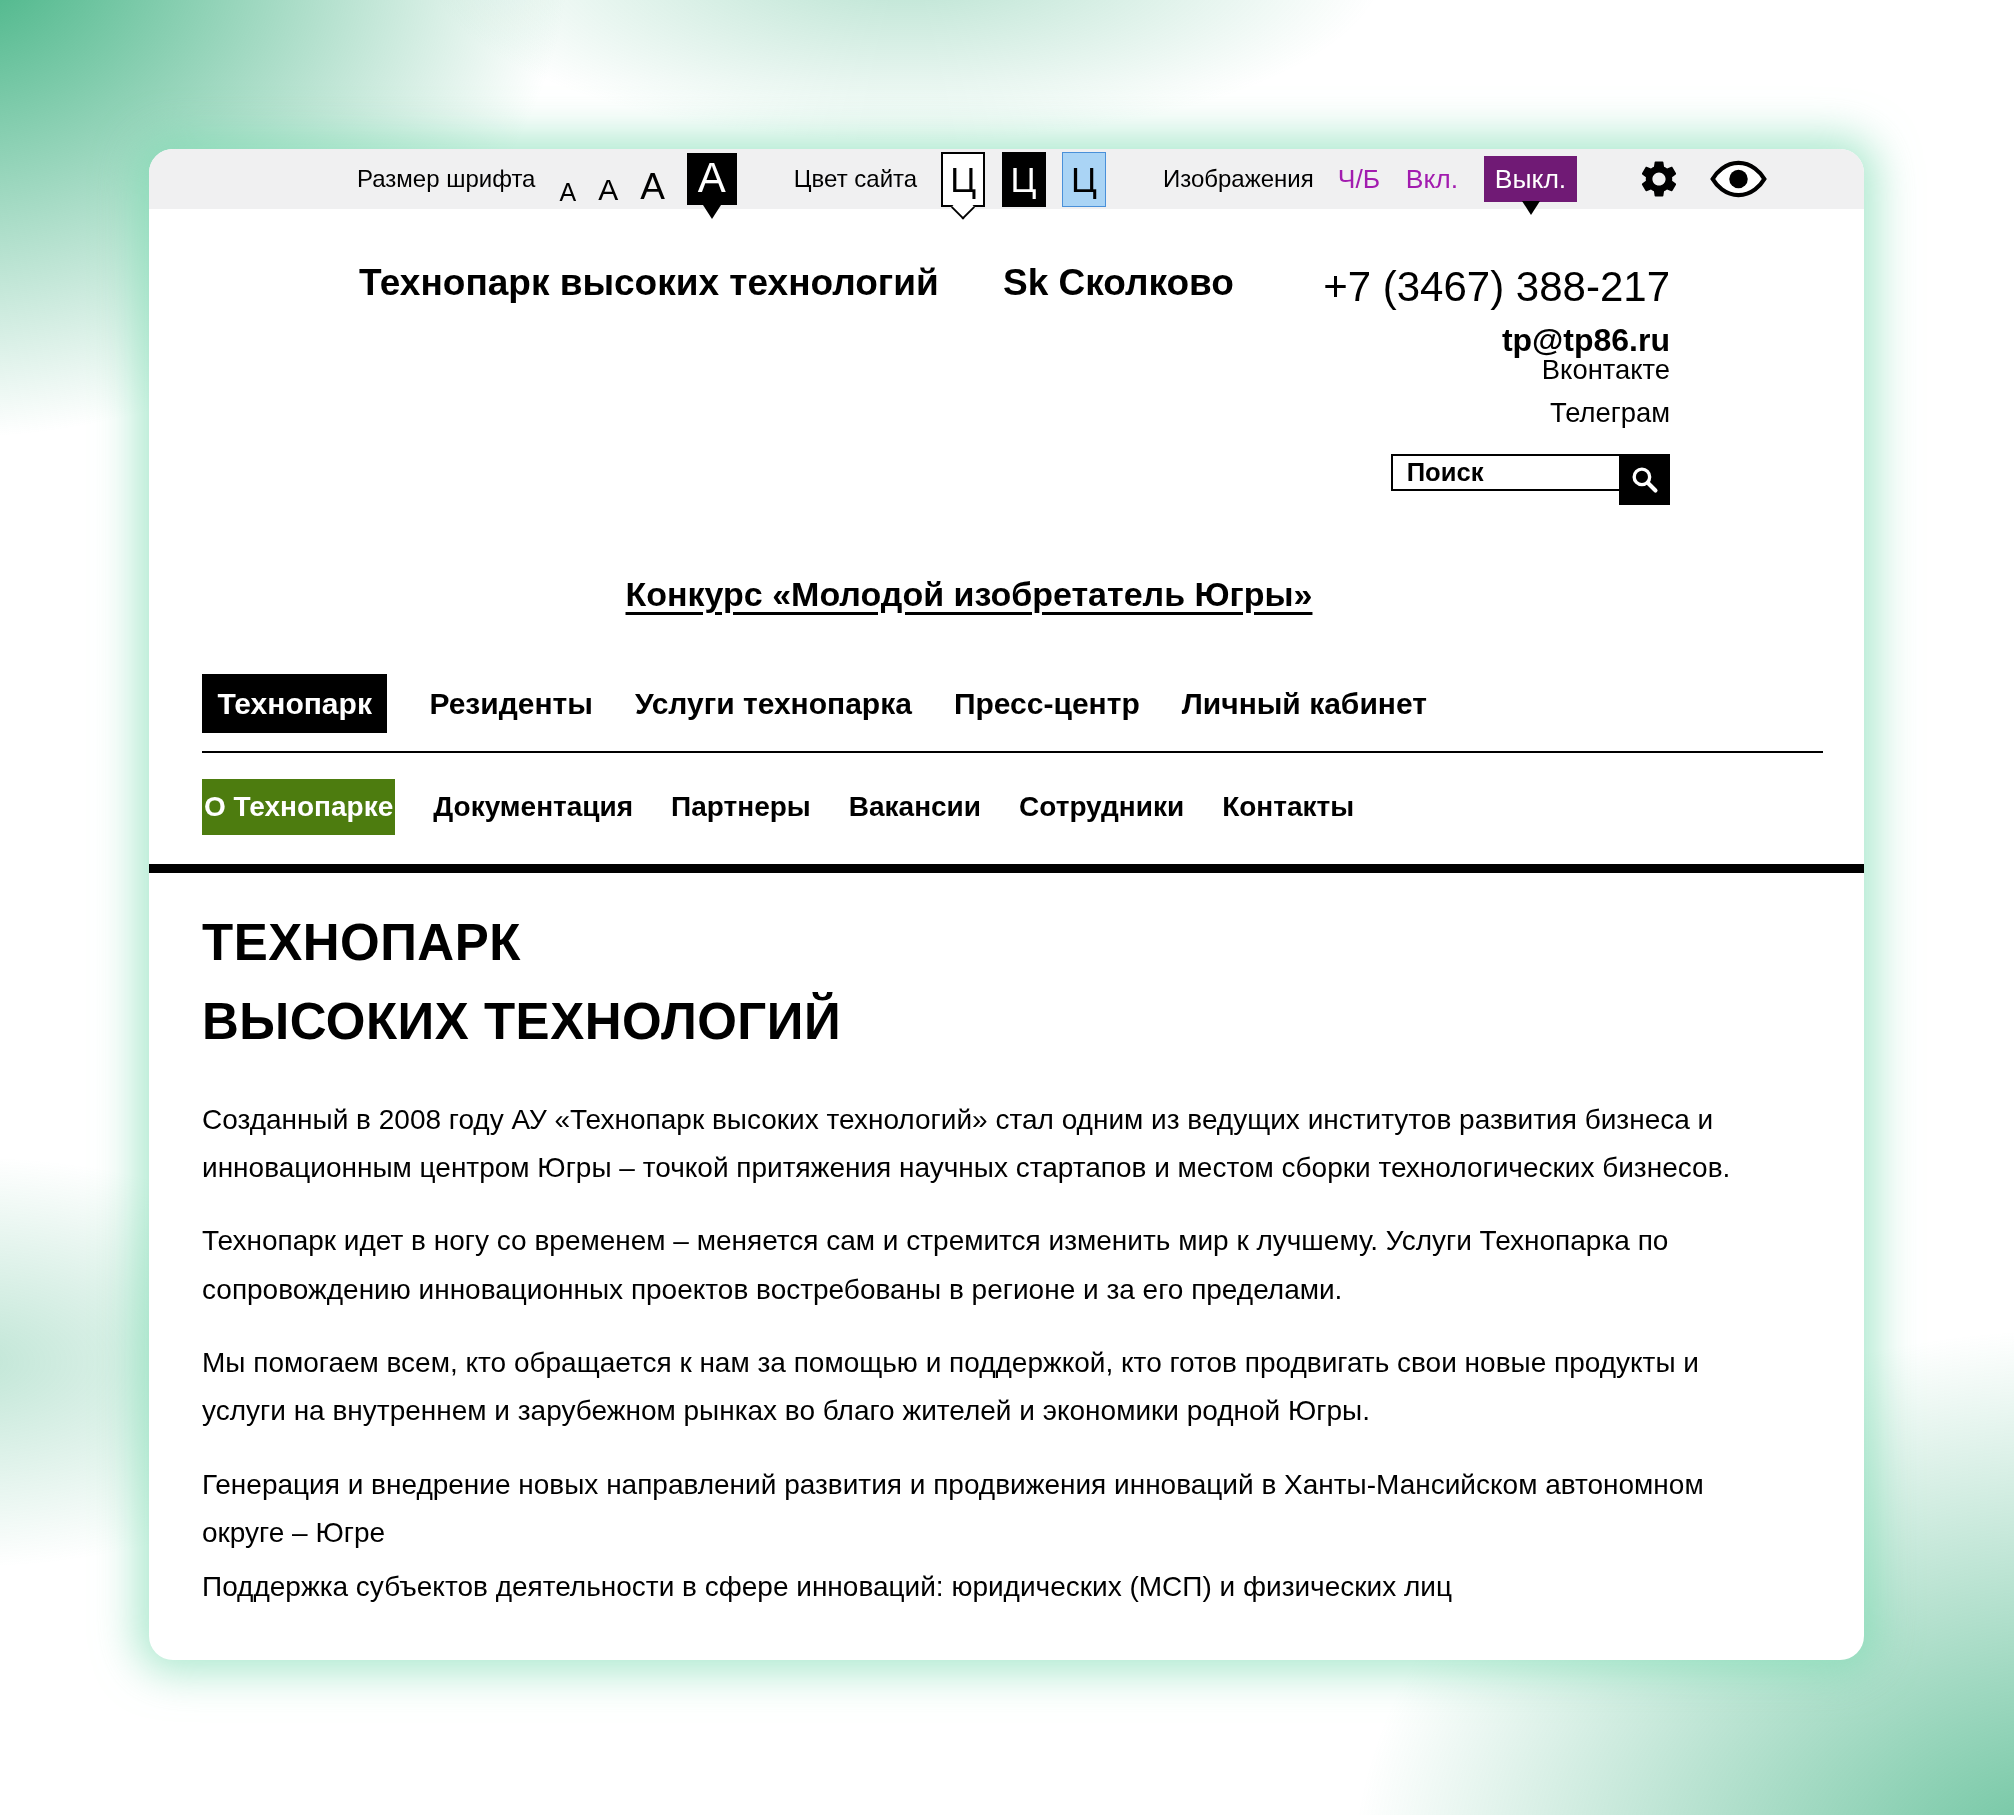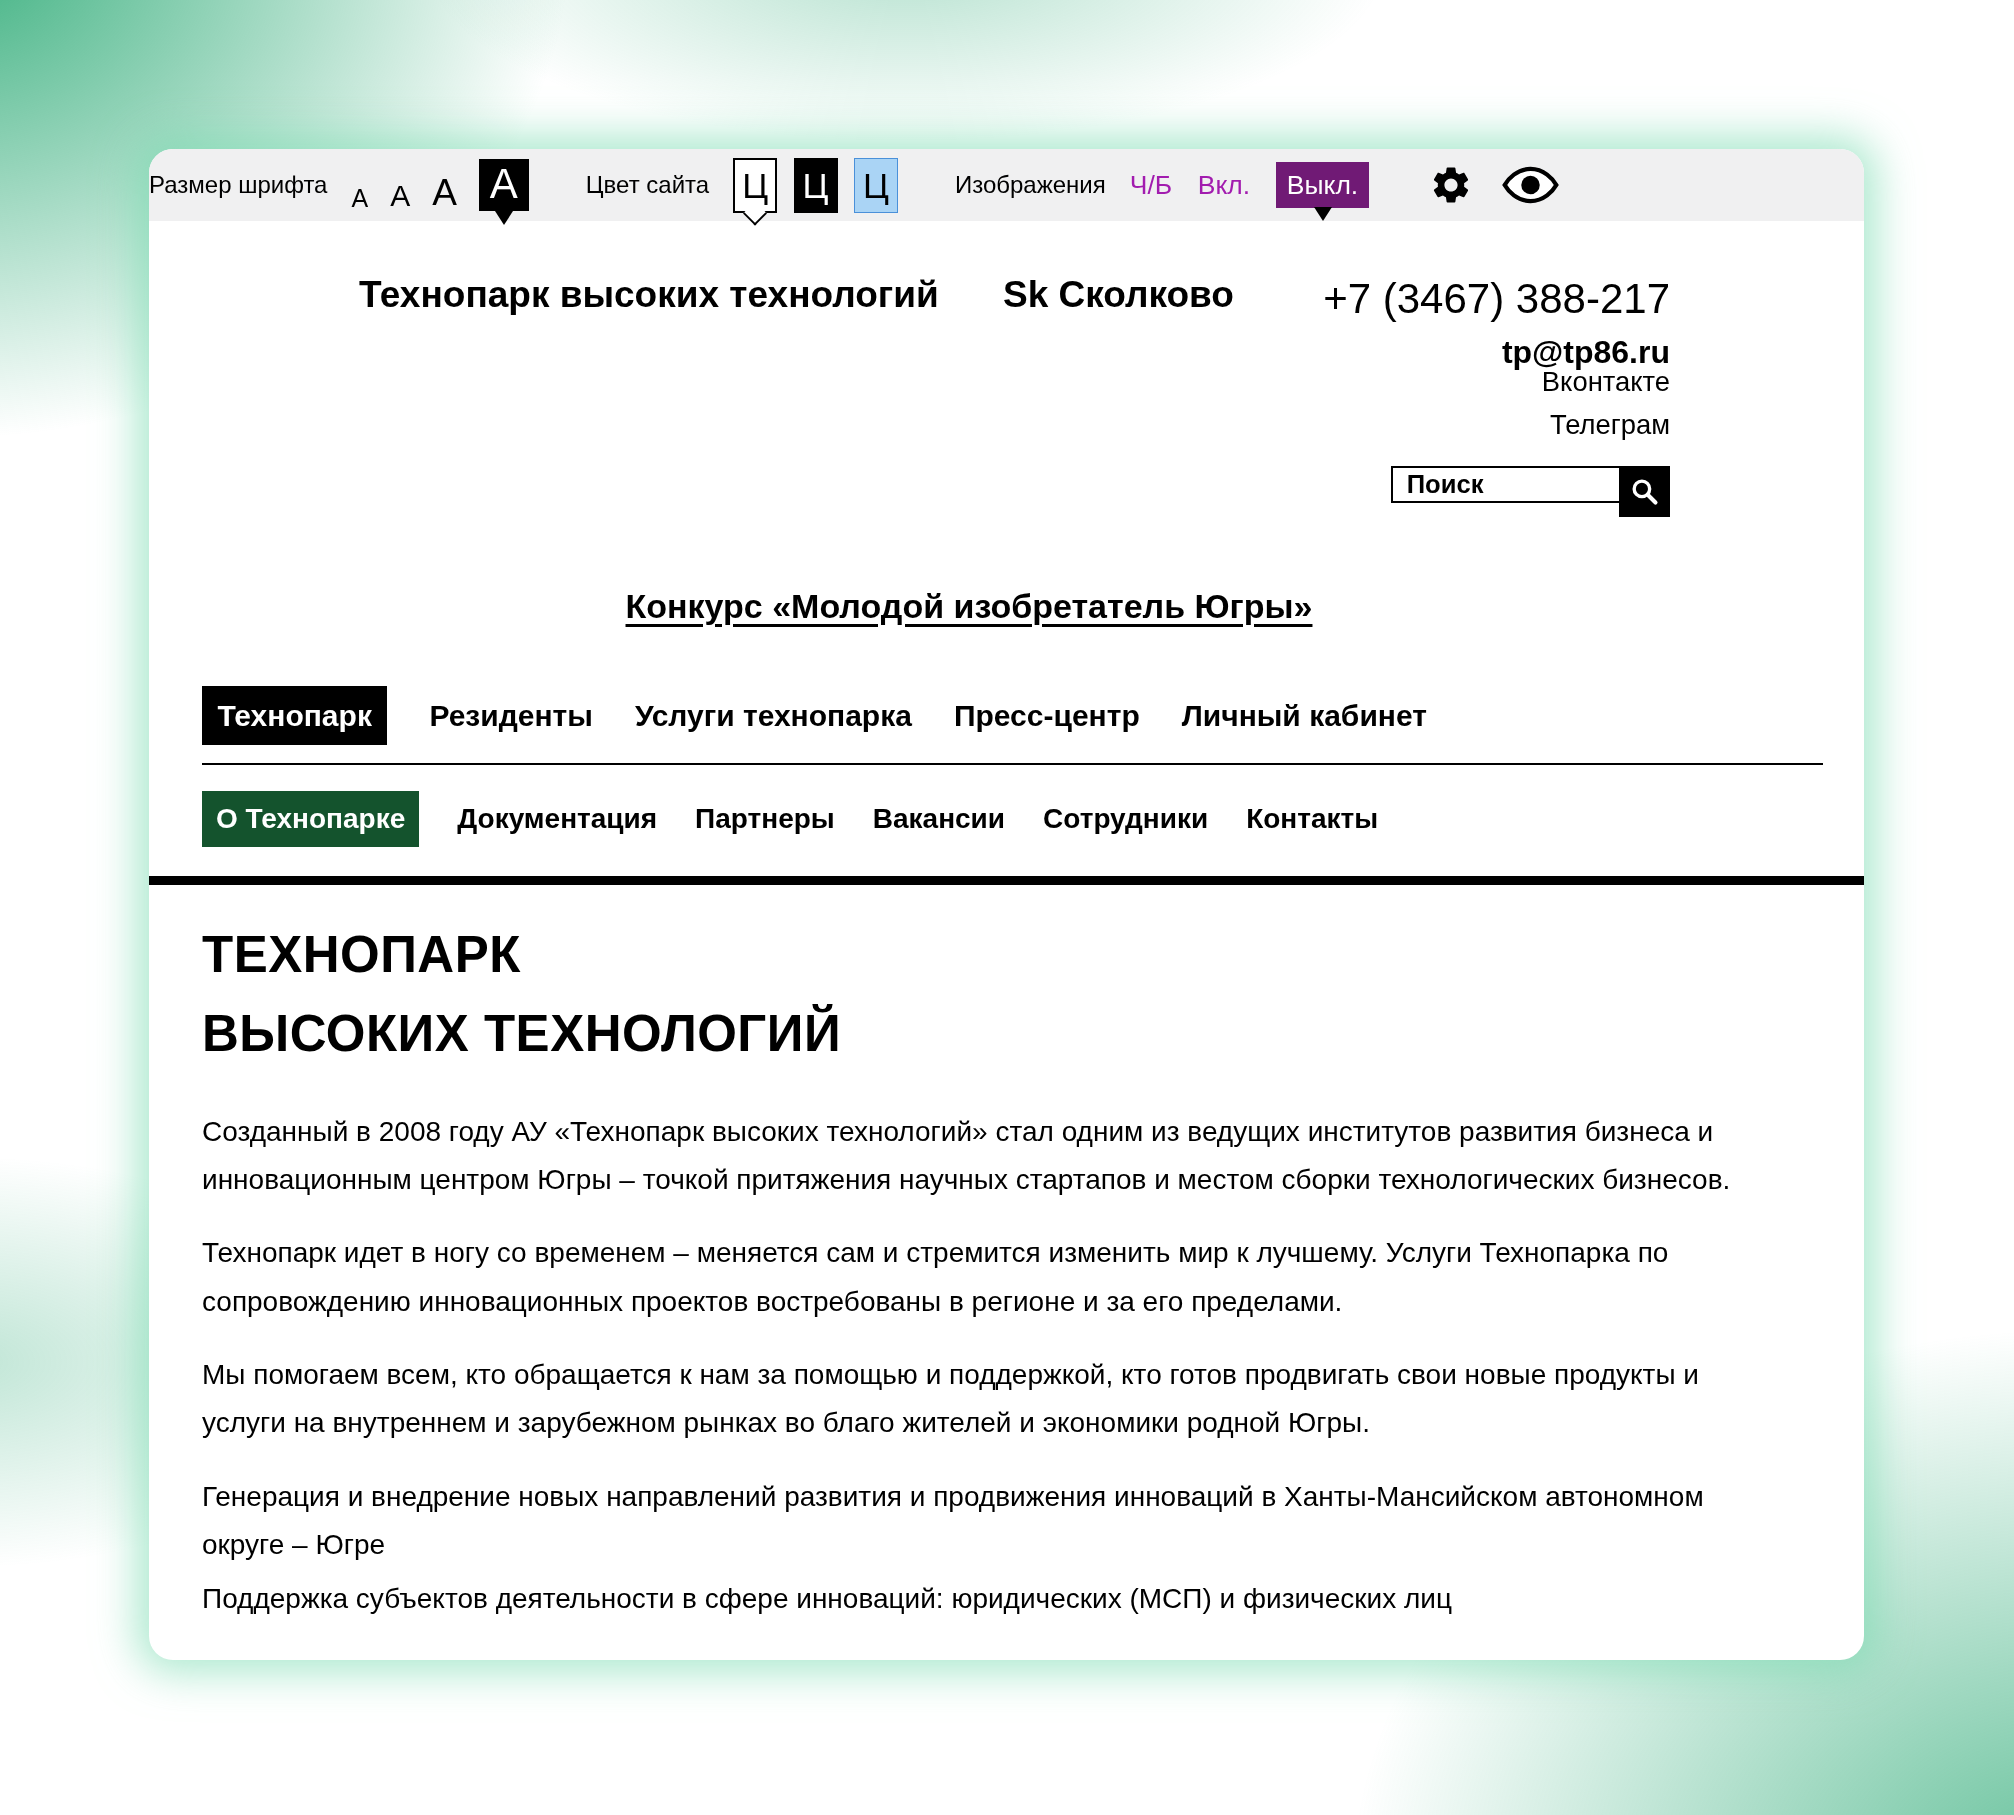--- a/index.html
+++ b/index.html
@@ -23,21 +23,22 @@
     width:1715px; height:1511px;
     background:#fff;
     border-radius:24px;
     box-shadow:0 0 42px 12.8px rgba(118,218,175,0.60);
     overflow:hidden;
   }
 
   
   .toolbar {
     display:flex; align-items:center;
-    height:72px; background:#f0f0f1;
+    height:60px; background:#f0f0f1;
+    padding-left:208px;
   }
   .tb-label { font-size:24px; margin-right:24px; white-space:nowrap; }
   button { cursor:pointer; font-family:inherit; }
 
   .size-group { display:flex; align-items:flex-end; gap:22px; margin-right:57px; }
   .a-btn { background:none; border:none; padding:0; line-height:1; color:#000; font-weight:400; }
   .a-1 { font-size:25px; } .a-2 { font-size:30px; } .a-3 { font-size:37px; }
   .a-4 { font-size:42px; background:#000; color:#fff; padding:3.7px 11px 6.4px; position:relative; }
 
   .tail-black::after {
@@ -89,21 +90,21 @@
 
   
   .main-nav { display:flex; align-items:center; gap:42px; padding-left:53px; margin-top:29px; height:69px; }
   .main-nav a { font-size:30px; font-weight:700; color:#000; text-decoration:none; white-space:nowrap; }
   .main-nav a.active { background:#000; color:#fff; padding:12.8px 15.5px; }
 
   .thin-rule { border:none; border-top:2.7px solid #000; margin:12.8px 0 0 53px; width:1621px; }
 
   .sub-nav { display:flex; align-items:center; gap:38px; padding-left:53px; margin-top:22px; height:64px; }
   .sub-nav a { font-size:28px; font-weight:700; color:#000; text-decoration:none; white-space:nowrap; }
-  .sub-nav a.active { background:#14532d; color:#fff; padding:12px 14px; }
+  .sub-nav a.active { background:#4d7c0f; color:#fff; padding:12px 2px; }
 
   .thick-rule { height:9.1px; background:#000; width:100%; margin-top:25.6px; }
 
   
   .content { padding:31px 82px 0 53px; }
   .content h1 { font-size:51px; font-weight:700; line-height:1.53; margin:0 0 35px 0; letter-spacing:0.5px; }
   .content p { font-size:28px; line-height:1.72; margin:0 0 25.6px 0; max-width:1590px; }
   .content p.tight { margin-bottom:5.5px; }
 </style>
 </head>

